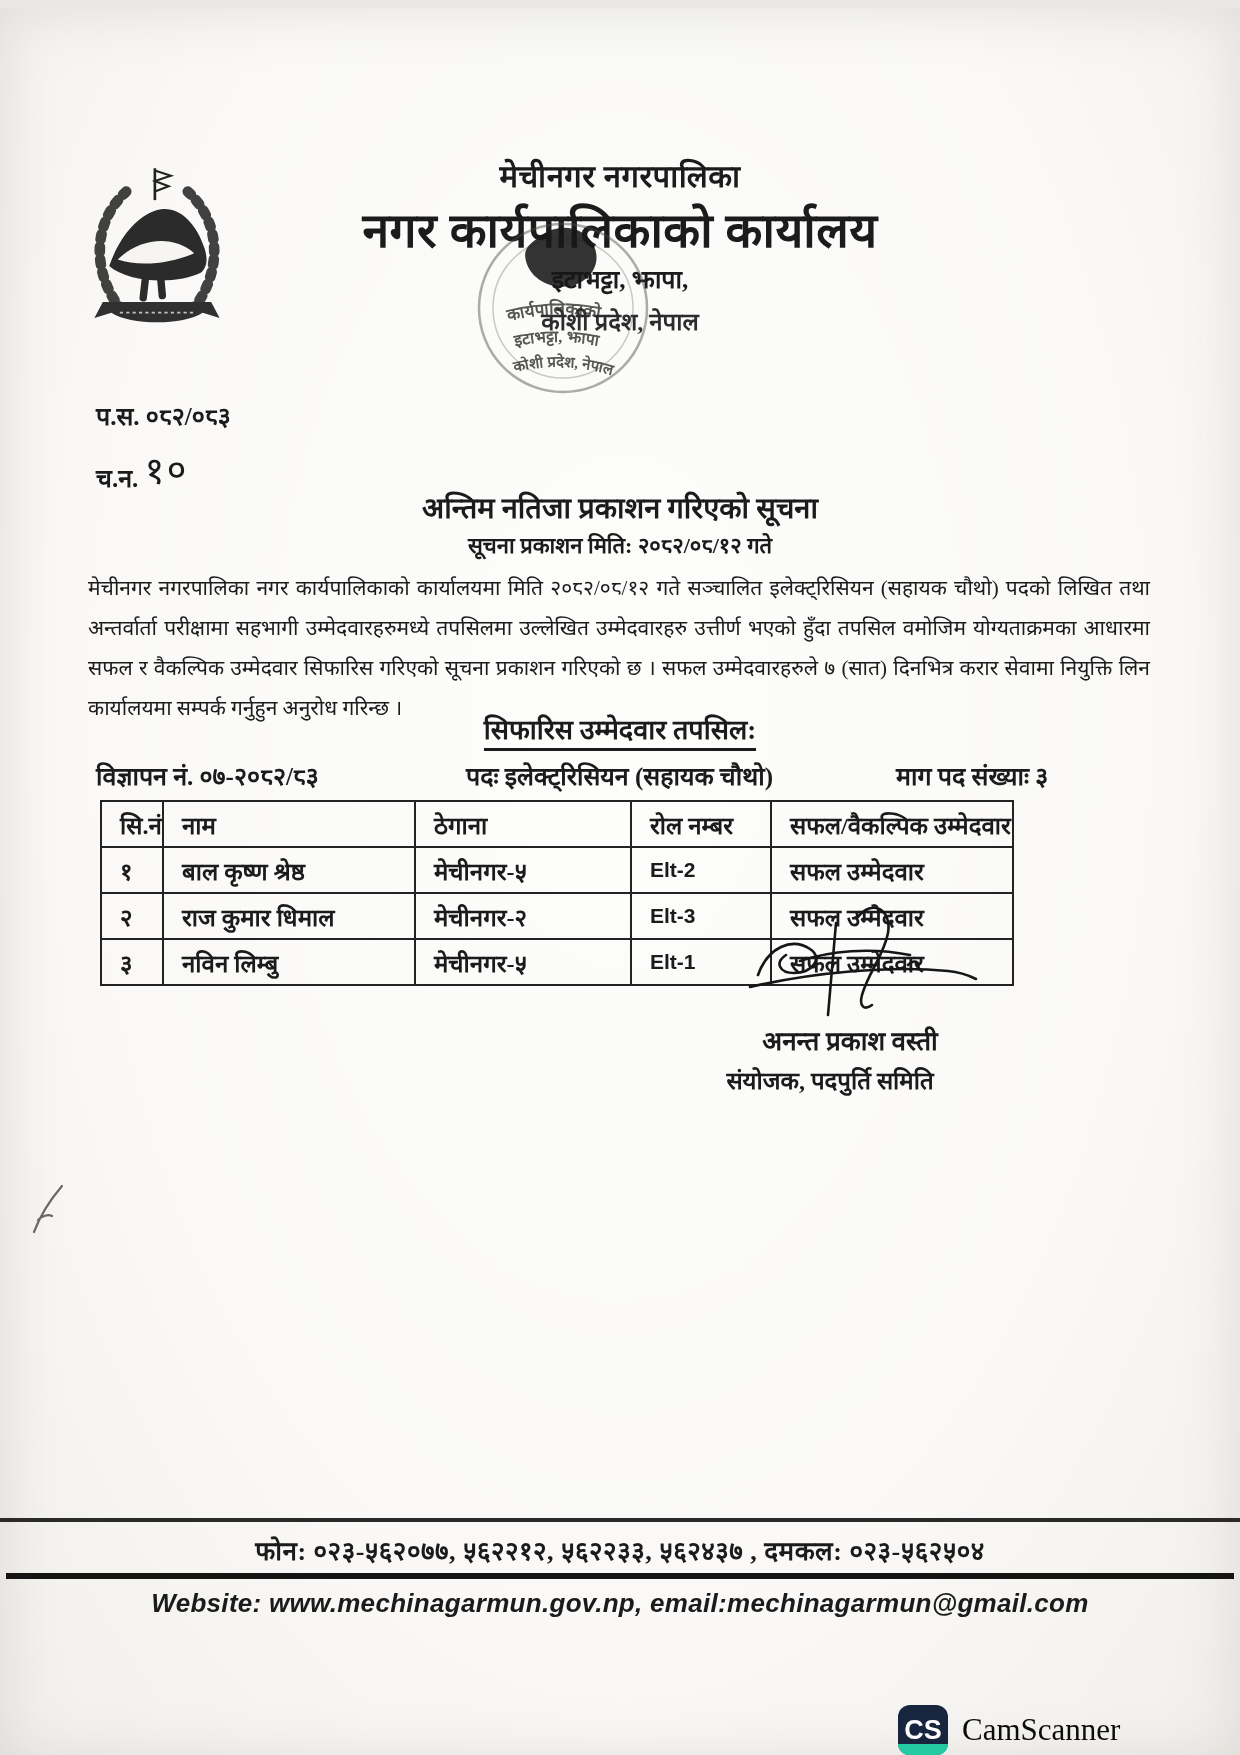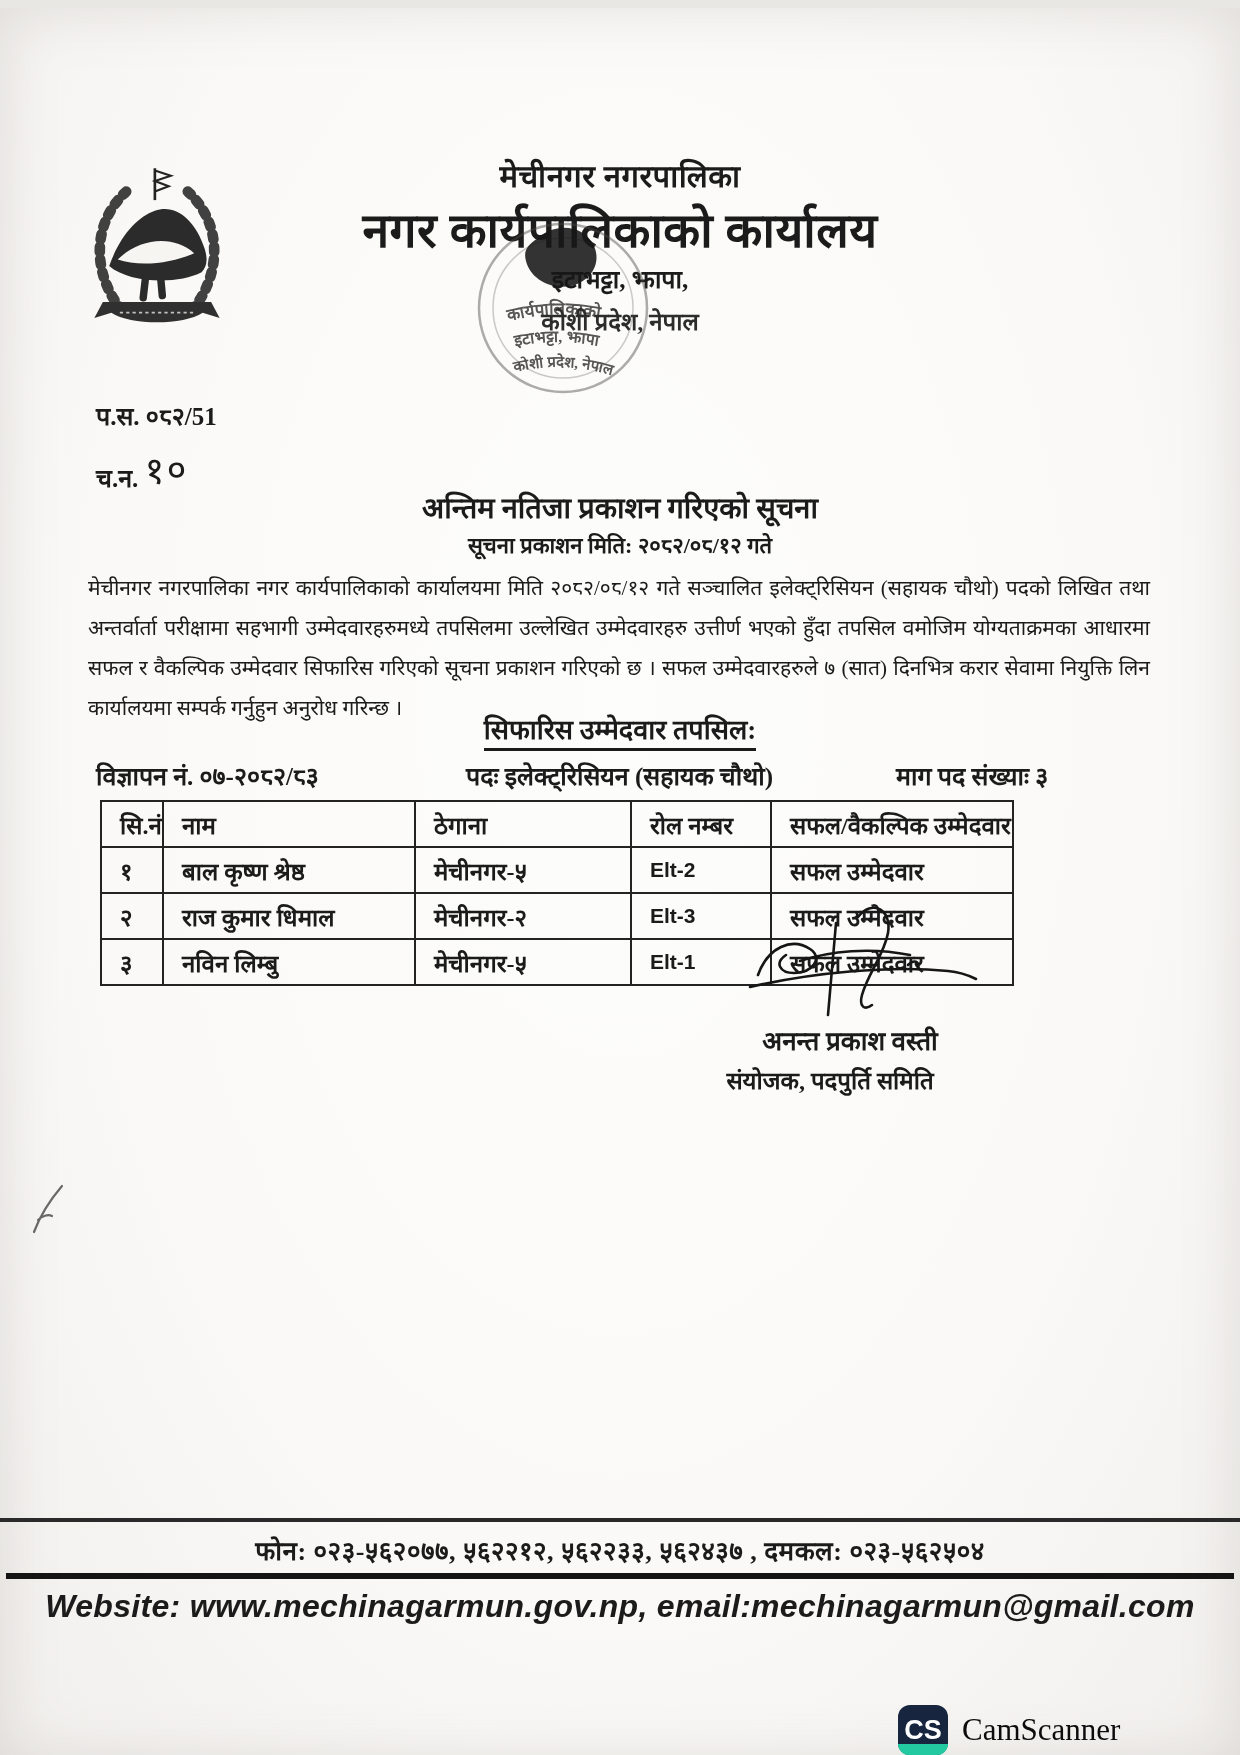--- a/index.html
+++ b/index.html
@@ -72,21 +72,21 @@
   .latin{font-family:"Liberation Sans","DejaVu Sans",sans-serif;font-size:21px;font-weight:700;}
 
   .sig-name{top:1014px;left:640px;width:420px;text-align:center;font-size:26px;font-weight:bold;}
   .sig-title{top:1055px;left:620px;width:420px;text-align:center;font-size:24px;font-weight:bold;}
 
   
   .foot-line-thin{top:1510px;left:0;width:1240px;height:4px;background:#2a2a2a;}
   .foot-phone{top:1524px;font-size:26px;font-weight:bold;letter-spacing:.5px;}
   .foot-line-thick{top:1565px;left:6px;width:1228px;height:6px;background:#141414;}
   .foot-web{
-    top:1580px;font-size:32px;font-weight:bold;font-style:italic;
+    top:1580px;font-size:26px;font-weight:bold;font-style:italic;
     font-family:"Liberation Sans","DejaVu Sans",sans-serif;letter-spacing:.3px;
   }
 
   
   .cs-brand{top:1697px;left:898px;display:flex;align-items:center;}
   .cs-icon{
     position:relative;width:50px;height:50px;border-radius:12px;
     display:flex;align-items:center;justify-content:center;
     font-family:"Liberation Sans","DejaVu Sans",sans-serif;
     font-weight:bold;font-size:27px;color:#fff;
@@ -129,21 +129,21 @@
       <textPath href="#stamp-arc1" startOffset="8%"><tspan>कार्यपालिकाको</tspan></textPath>
     </text>
     <text class="stamp-text" font-size="16">
       <textPath href="#stamp-arc2" startOffset="12%"><tspan>इटाभट्टा, झापा</tspan></textPath>
     </text>
     <text class="stamp-text" font-size="15">
       <textPath href="#stamp-arc3" startOffset="6%"><tspan>कोशी प्रदेश, नेपाल</tspan></textPath>
     </text>
   </svg>
 
-  <div class="abs refs ref-ps">प.स. ०८२/51</div>
+  <div class="abs refs ref-ps">प.स. ०८२/०८३</div>
   <div class="abs refs ref-cn">
     <span>च.न.</span>
     <span class="handwritten">१०</span>
   </div>
 
   <div class="abs center notice-title">अन्तिम नतिजा प्रकाशन गरिएको सूचना</div>
   <div class="abs center notice-date">सूचना प्रकाशन मिति: २०८२/०८/१२ गते</div>
 
   <div class="abs body-par">मेचीनगर नगरपालिका नगर कार्यपालिकाको कार्यालयमा मिति २०८२/०८/१२ गते सञ्चालित इलेक्ट्रिसियन (सहायक चौथो) पदको लिखित तथा अन्तर्वार्ता परीक्षामा सहभागी उम्मेदवारहरुमध्ये तपसिलमा उल्लेखित उम्मेदवारहरु उत्तीर्ण भएको हुँदा तपसिल वमोजिम योग्यताक्रमका आधारमा सफल र वैकल्पिक उम्मेदवार सिफारिस गरिएको सूचना प्रकाशन गरिएको छ ।  सफल उम्मेदवारहरुले ७ (सात) दिनभित्र करार सेवामा नियुक्ति लिन कार्यालयमा सम्पर्क गर्नुहुन अनुरोध गरिन्छ ।</div>
 

